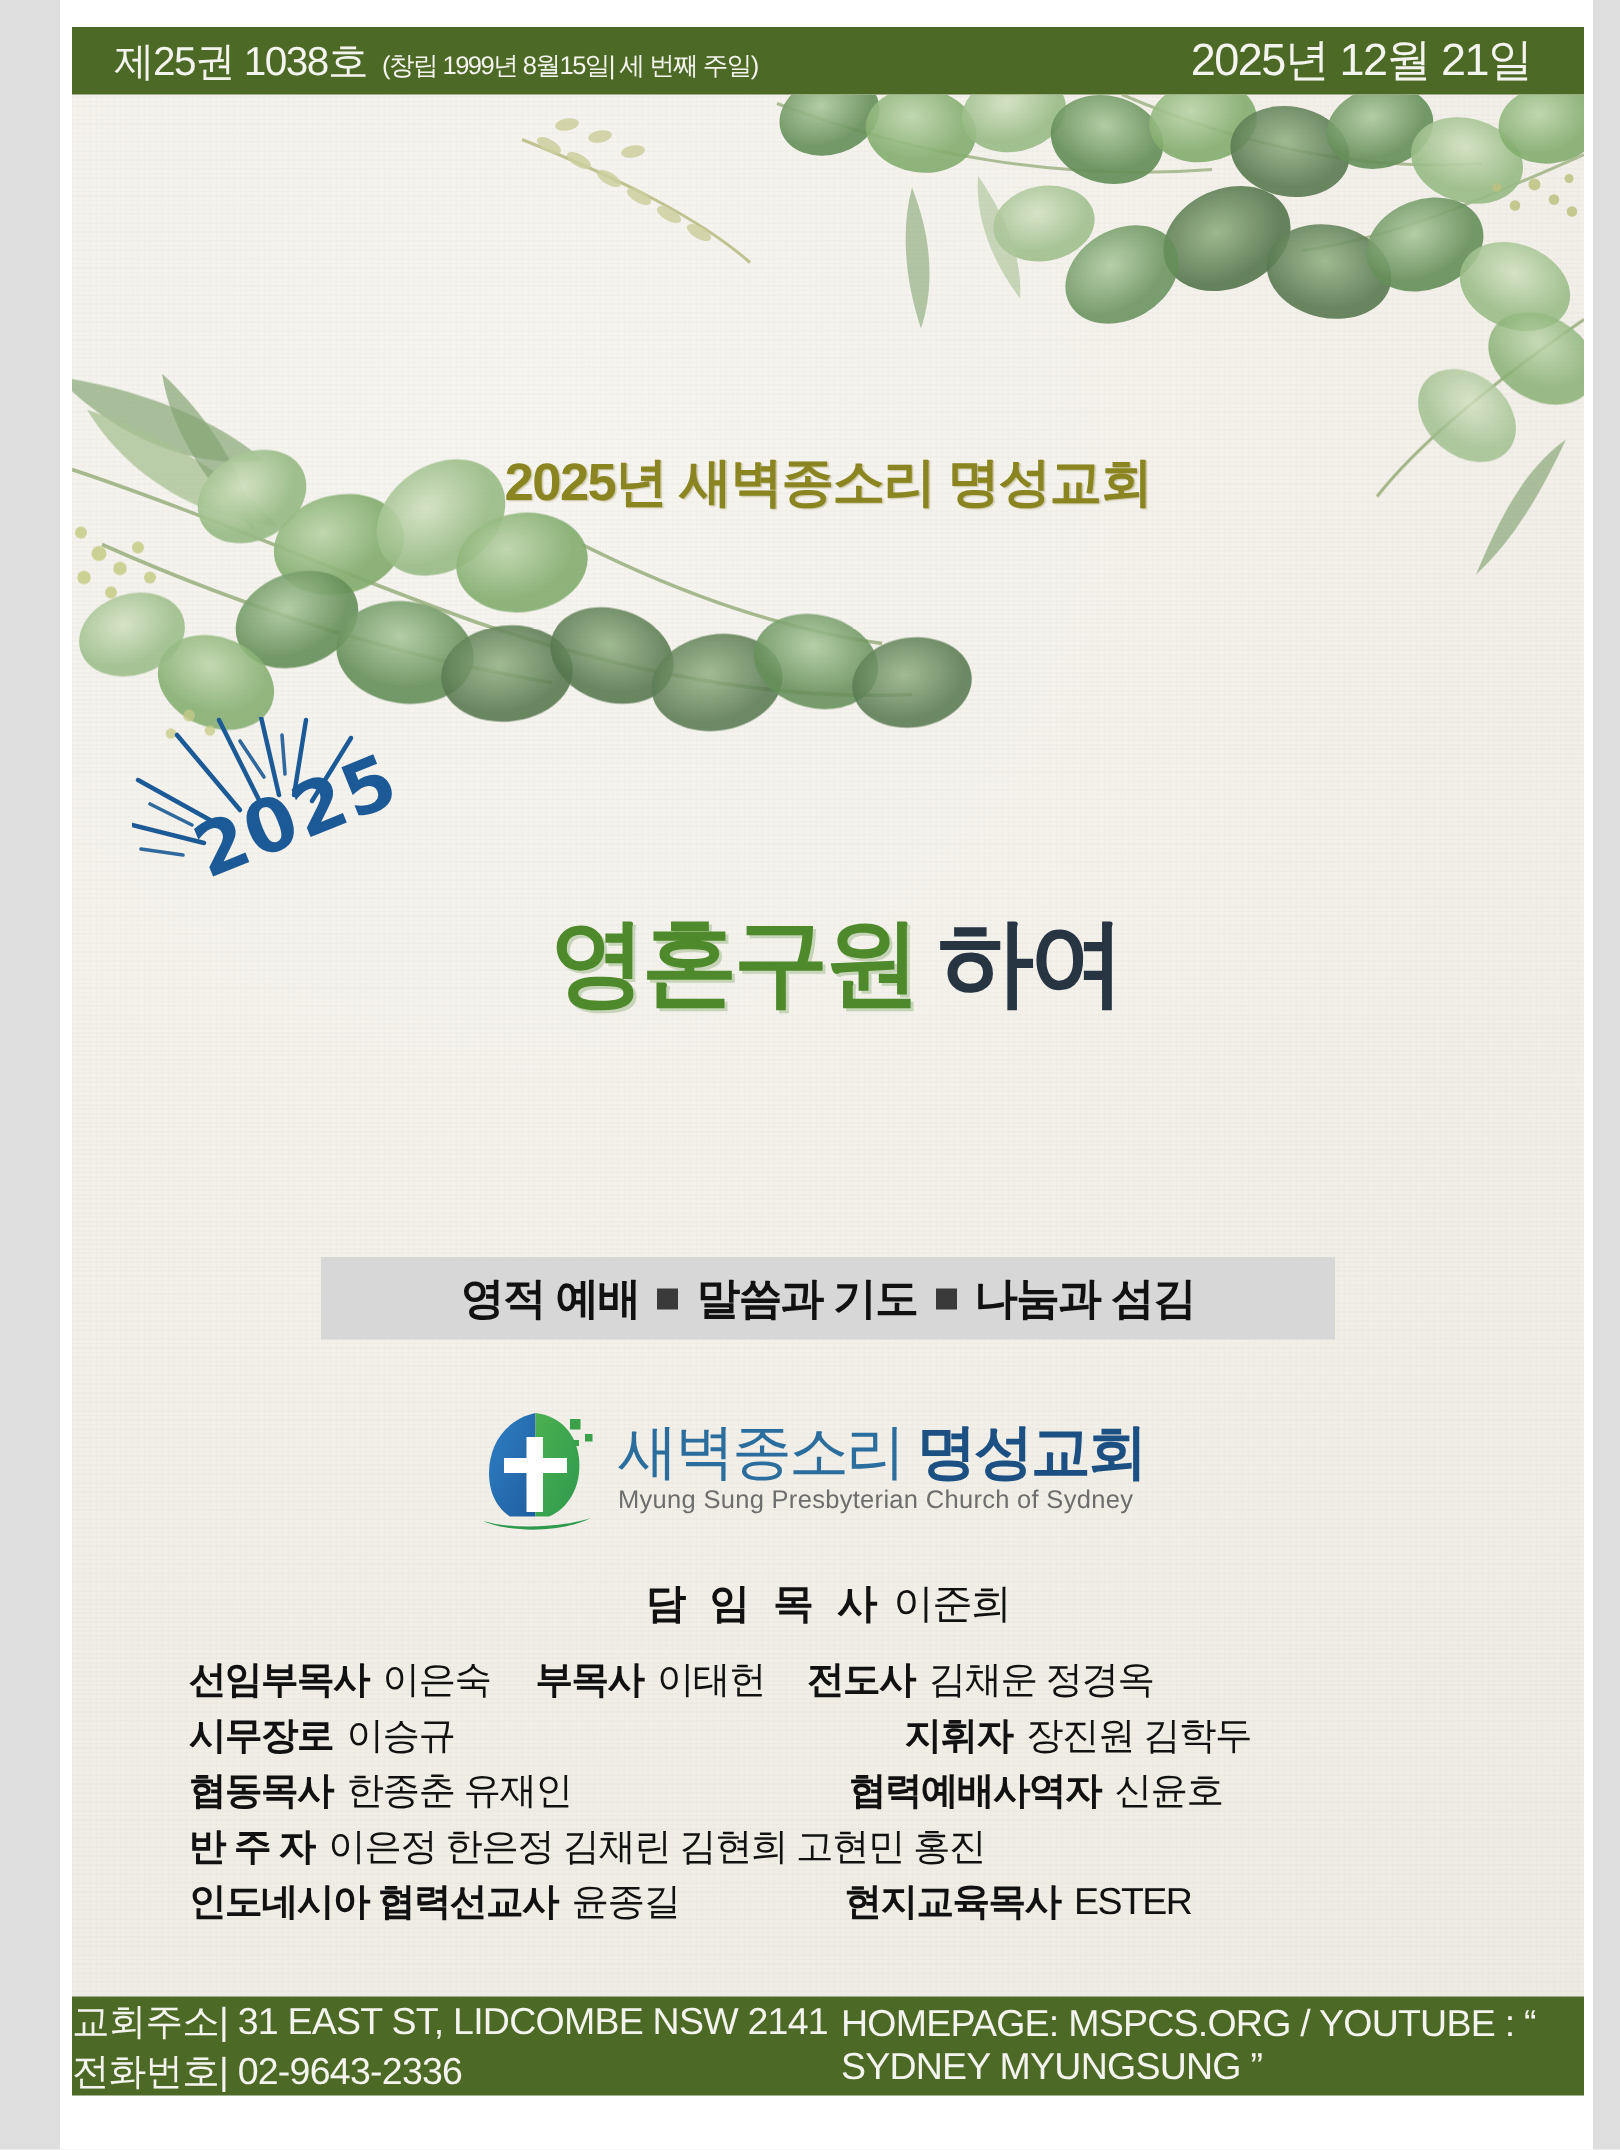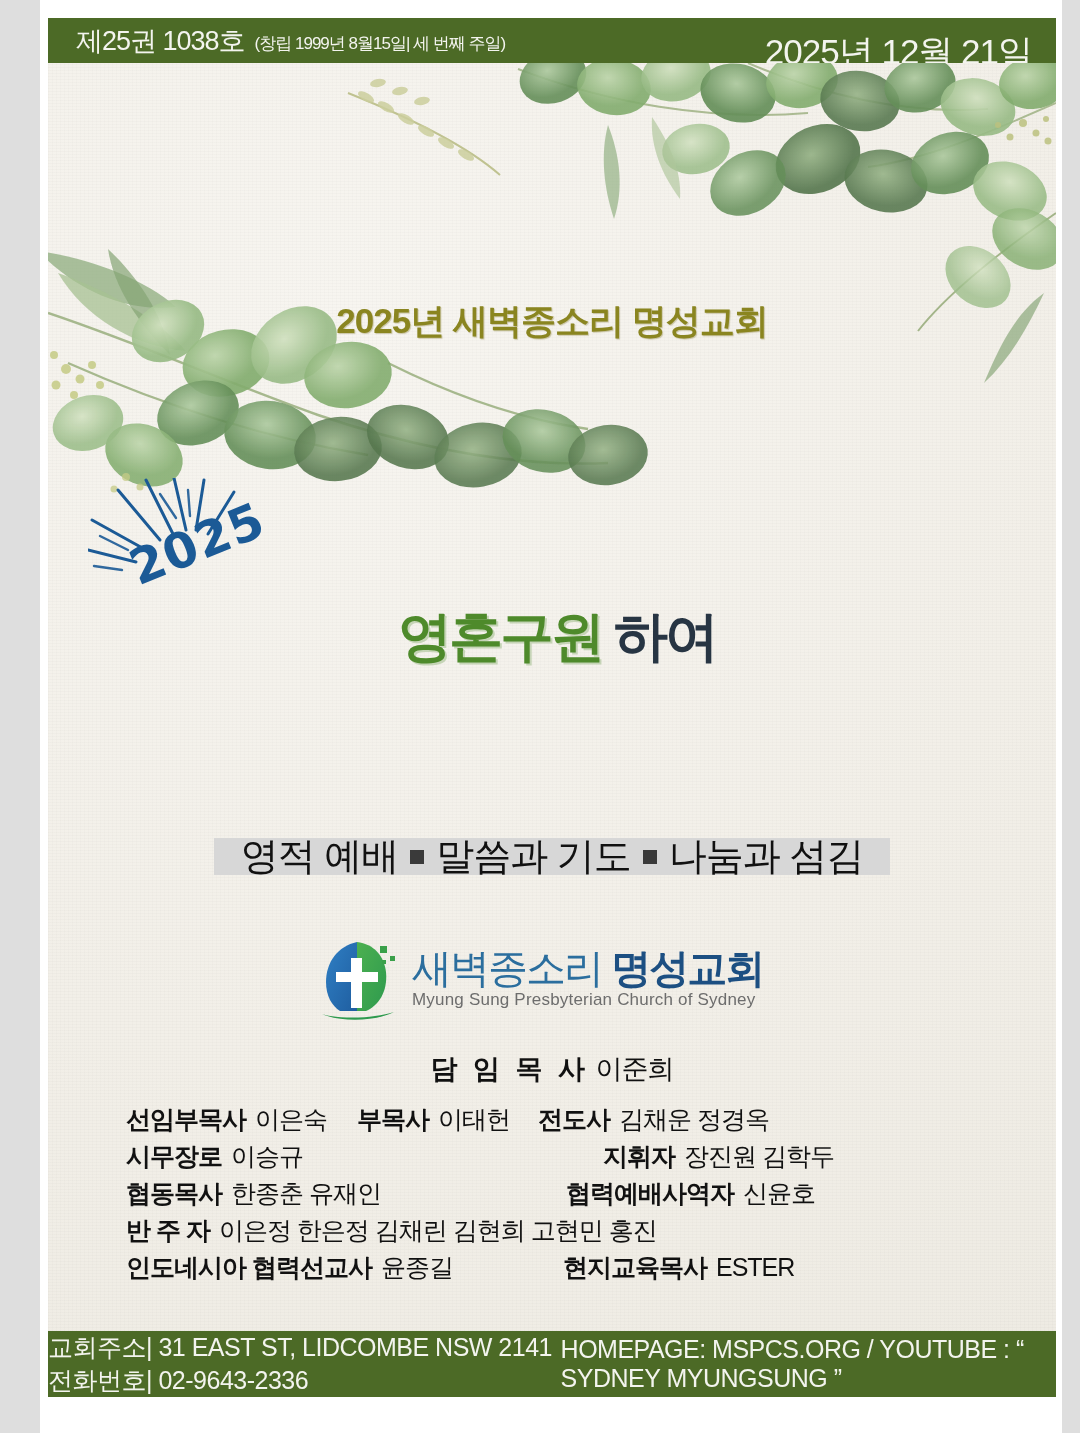--- a/index.html
+++ b/index.html
@@ -20,23 +20,23 @@
     background:#4c6a26;
     color:#f3f4ee;
   }
   .issue-left{
     position:absolute;left:28px;top:0;height:45px;
     display:flex;align-items:center;gap:10px;
   }
   .issue-vol{font-size:27px;letter-spacing:-1px;}
   .issue-note{font-size:17px;letter-spacing:-1px;padding-top:5px;}
   .issue-right{
-    position:absolute;right:24px;top:0;height:45px;
+    position:absolute;right:35px;top:0;height:45px;
     display:flex;align-items:center;
-    font-size:35px;letter-spacing:-1px;margin-top:12px;
+    font-size:30px;letter-spacing:-1px;
   }
 
   
   .paper{
     position:absolute;left:8px;top:63px;width:1008px;height:1268px;
     background:
       repeating-linear-gradient(0deg, rgba(0,0,0,0.014) 0px, rgba(0,0,0,0.014) 1px, rgba(255,255,255,0) 1px, rgba(255,255,255,0) 3px),
       repeating-linear-gradient(90deg, rgba(0,0,0,0.012) 0px, rgba(0,0,0,0.012) 1px, rgba(255,255,255,0) 1px, rgba(255,255,255,0) 4px),
       radial-gradient(circle at 30% 20%, #f7f5f0 0%, #f2efe8 60%, #eeebe3 100%);
     overflow:hidden;
@@ -60,37 +60,37 @@
     position:absolute;left:55px;top:62px;
     font-family:"DejaVu Sans",sans-serif;
     font-size:49px;font-weight:bold;color:#1b5a96;
     transform:rotate(-22deg);transform-origin:left bottom;
     letter-spacing:1px;
   }
 
   
   .slogan{position:absolute;left:0;top:545px;width:1008px;}
   .slogan .l1{
-    text-align:center;font-size:54px;font-weight:bold;letter-spacing:-3px;
+    text-align:center;font-size:64px;font-weight:bold;letter-spacing:-3px;
     line-height:1.06;padding-left:10px;
   }
   .slogan .l2{
     text-align:center;font-size:78px;font-weight:bold;letter-spacing:-3px;
     line-height:1.06;padding-left:110px;
   }
   .g-green{color:#4e8a2b;text-shadow:2px 2px 0 rgba(160,190,140,0.55);}
   .g-navy{color:#273543;}
   .g-blue{color:#1f63b5;text-shadow:2px 2px 0 rgba(150,185,225,0.6);}
 
   
   .motto{
-    position:absolute;left:166px;top:775px;width:676px;height:37px;
+    position:absolute;left:166px;top:775px;width:676px;height:55px;
     background:#d7d7d7;
     display:flex;align-items:center;justify-content:center;
-    font-size:38px;font-weight:normal;color:#111;letter-spacing:-1px;
+    font-size:29px;font-weight:bold;color:#111;letter-spacing:-1px;
   }
   .motto .sq{
     display:inline-block;width:14px;height:14px;background:#3a3a3a;
     margin:0 12px;vertical-align:2px;
   }
 
   
   .logo{
     position:absolute;left:270px;top:866px;width:468px;height:100px;
     display:flex;align-items:center;gap:12px;

